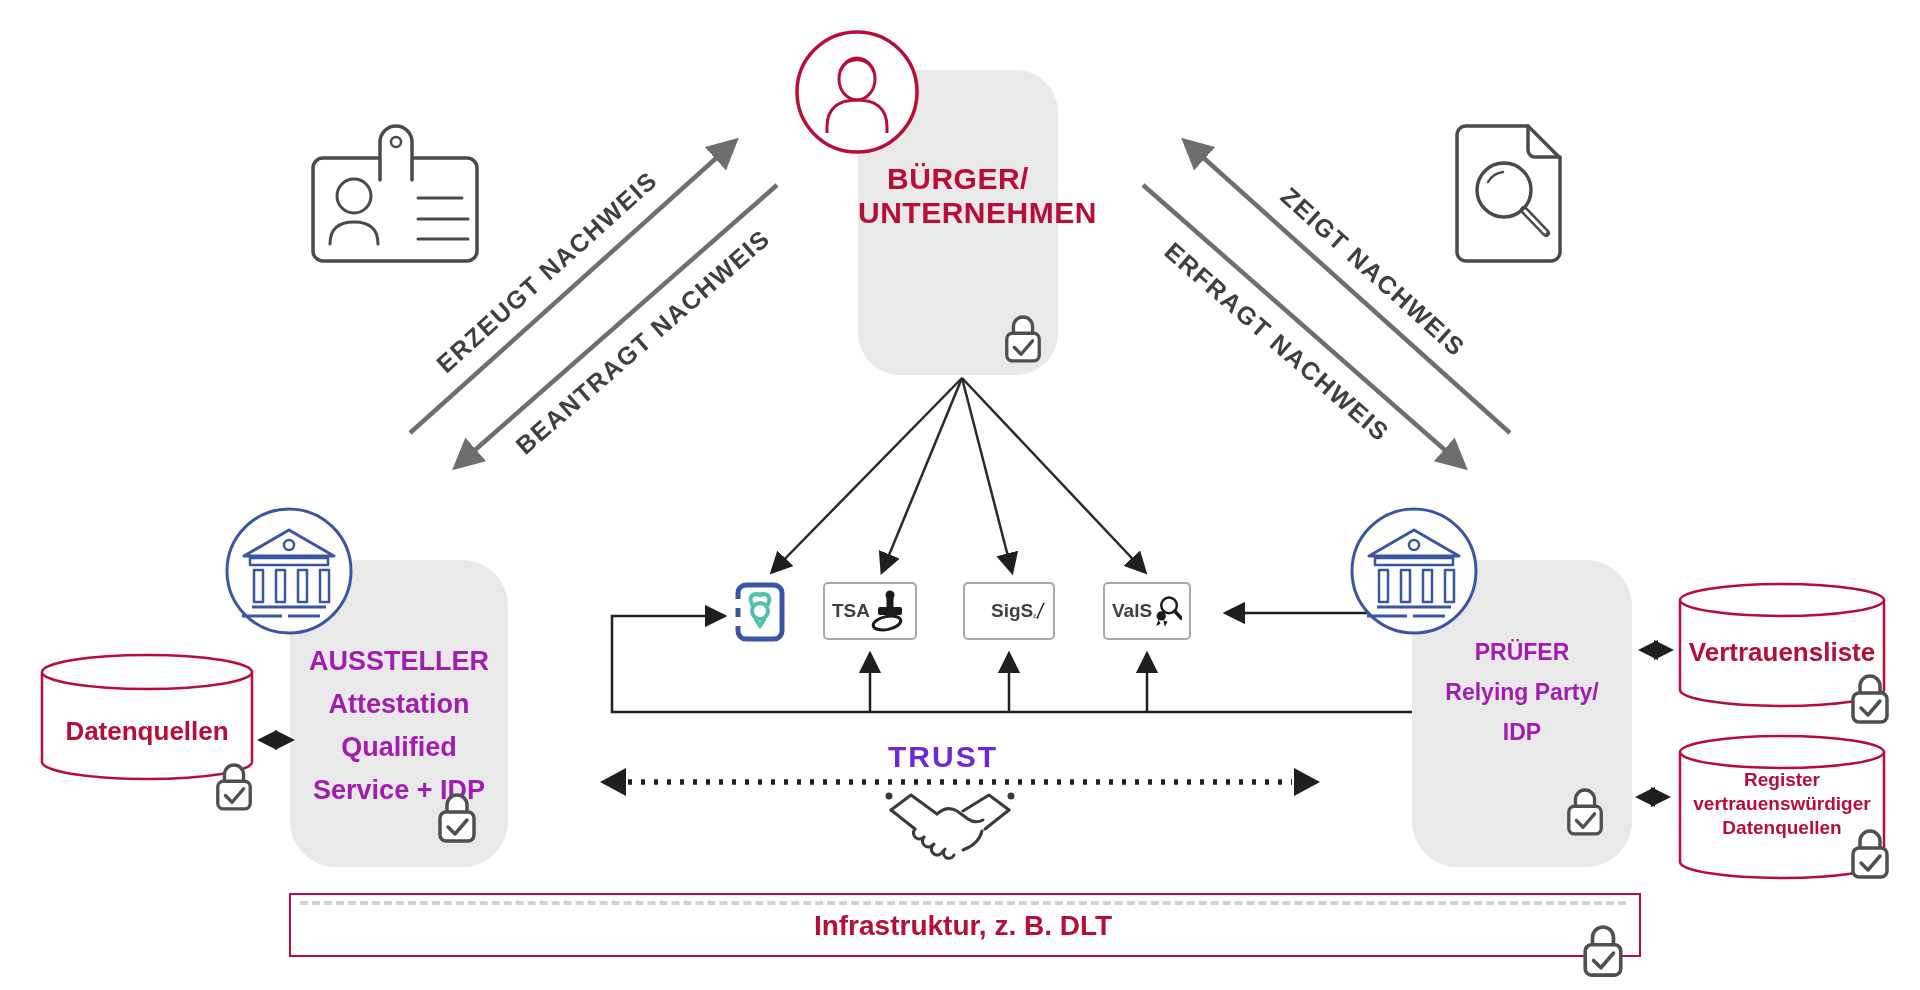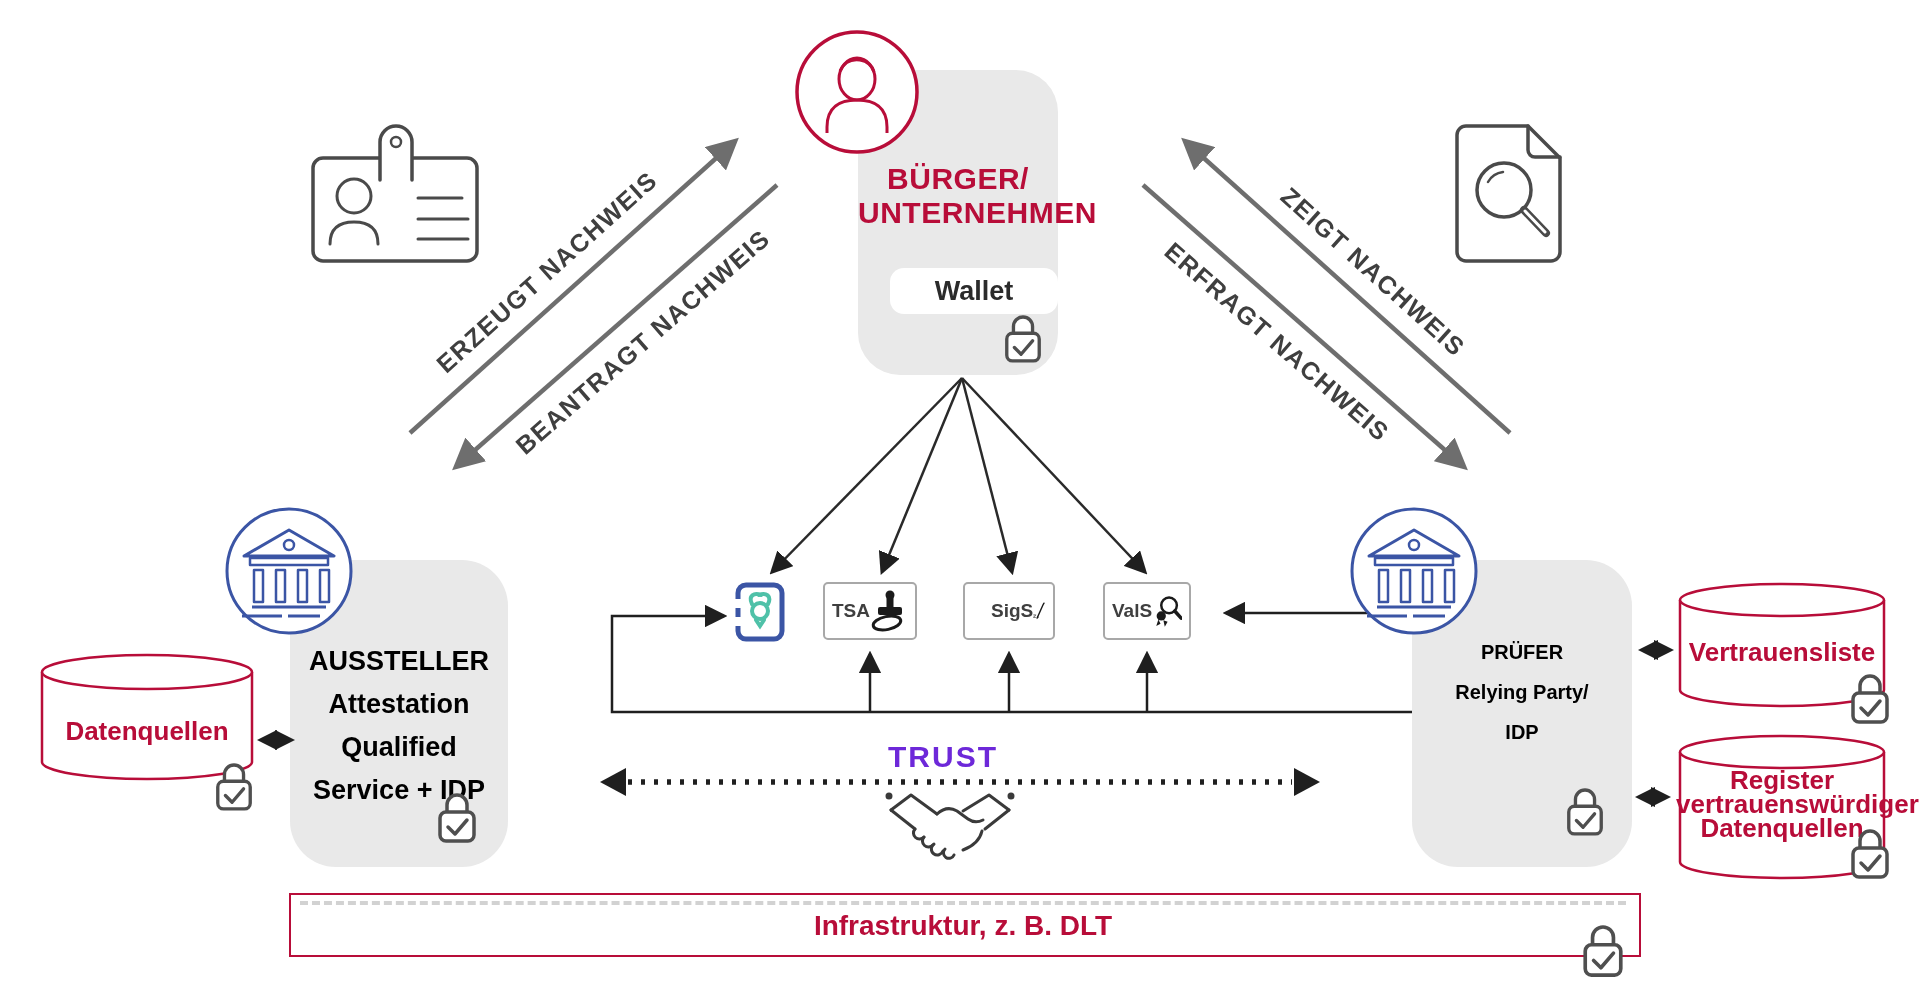--- a/index.html
+++ b/index.html
@@ -4,29 +4,29 @@
 <style>
   html,body{margin:0;padding:0;background:#ffffff;}
   .canvas{
     position:relative;width:1920px;height:990px;background:#ffffff;overflow:hidden;
     font-family:"Liberation Sans","DejaVu Sans",sans-serif;
     border-radius:31px;
   }
   .abs{position:absolute;}
   .graybox{background:#e9e9e9;border-radius:46px;}
   .title-red{color:#b80d39;font-weight:bold;font-size:30px;line-height:34px;text-align:center;letter-spacing:.5px;}
-  .title-blue{color:#000000;font-weight:bold;text-align:center;}
+  .title-blue{color:#a21caf;font-weight:bold;text-align:center;}
   .pill{background:#ffffff;border-radius:14px;display:flex;align-items:center;justify-content:center;}
   .pill span{color:#2b2b2b;font-weight:600;font-size:27px;}
   .flow-label{
     color:#3f3f3f;font-weight:600;font-size:25px;letter-spacing:1.5px;white-space:nowrap;
     transform:translate(-50%,-50%) rotate(var(--rot));
   }
   .store-label{color:#b80d39;font-weight:bold;font-size:26px;text-align:center;}
-  .store-label.small{font-size:26px;line-height:24px;}
+  .store-label.small{font-size:19px;line-height:24px;}
   .trust-label{color:#6d28d9;font-weight:bold;font-size:30px;letter-spacing:2px;text-align:center;}
   .infra-bar{background:#ffffff;border:2.5px solid #b80d39;}
   .infra-dash{border-top:4px dashed #d2d2d2;height:0;}
   .infra-label{color:#b80d39;font-weight:bold;font-size:28px;text-align:center;}
   .svc-box{
     background:#ffffff;border:2.5px solid #a8a8a8;border-radius:5px;
     display:flex;align-items:center;justify-content:space-between;padding:0 7px;box-sizing:border-box;
   }
   .svc-box span{color:#3f3f3f;font-weight:bold;font-size:19px;}
 </style>
@@ -158,31 +158,28 @@
       <path d="M36,62 a20,20 0 0 1 15,-10" fill="none" stroke-width="2.5"></path>
       <path d="M72,90 L94,113" stroke-width="8"></path>
       <path d="M73,91 L93,112" stroke="#ffffff" stroke-width="3"></path>
     </g>
   </svg>
 
   <div class="abs title-red" style="left:858px;top:162px;width:200px;">
     <div>BÜRGER/</div>
     <div>UNTERNEHMEN</div>
   </div>
-  <div class="abs pill" style="left:890px;top:268px;width:168px;height:46px;">
-    <span>Wallet</span>
-  </div>
 
   <div class="abs title-blue" style="left:290px;top:640px;width:218px;font-size:27px;line-height:43px;">
     <div>AUSSTELLER</div>
     <div>Attestation</div>
     <div>Qualified</div>
     <div>Service + IDP</div>
   </div>
-  <div class="abs title-blue" style="left:1412px;top:632px;width:220px;font-size:20px;line-height:40px;">
+  <div class="abs title-blue" style="left:1412px;top:632px;width:220px;font-size:23px;line-height:40px;">
     <div>PRÜFER</div>
     <div>Relying Party/</div>
     <div>IDP</div>
   </div>
 
   <div class="abs flow-label" style="left:547px;top:272px;--rot:-42deg;">ERZEUGT NACHWEIS</div>
   <div class="abs flow-label" style="left:643px;top:342px;--rot:-41deg;">BEANTRAGT NACHWEIS</div>
   <div class="abs flow-label" style="left:1373px;top:272px;--rot:42deg;">ZEIGT NACHWEIS</div>
   <div class="abs flow-label" style="left:1277px;top:342px;--rot:41deg;">ERFRAGT NACHWEIS</div>
 

